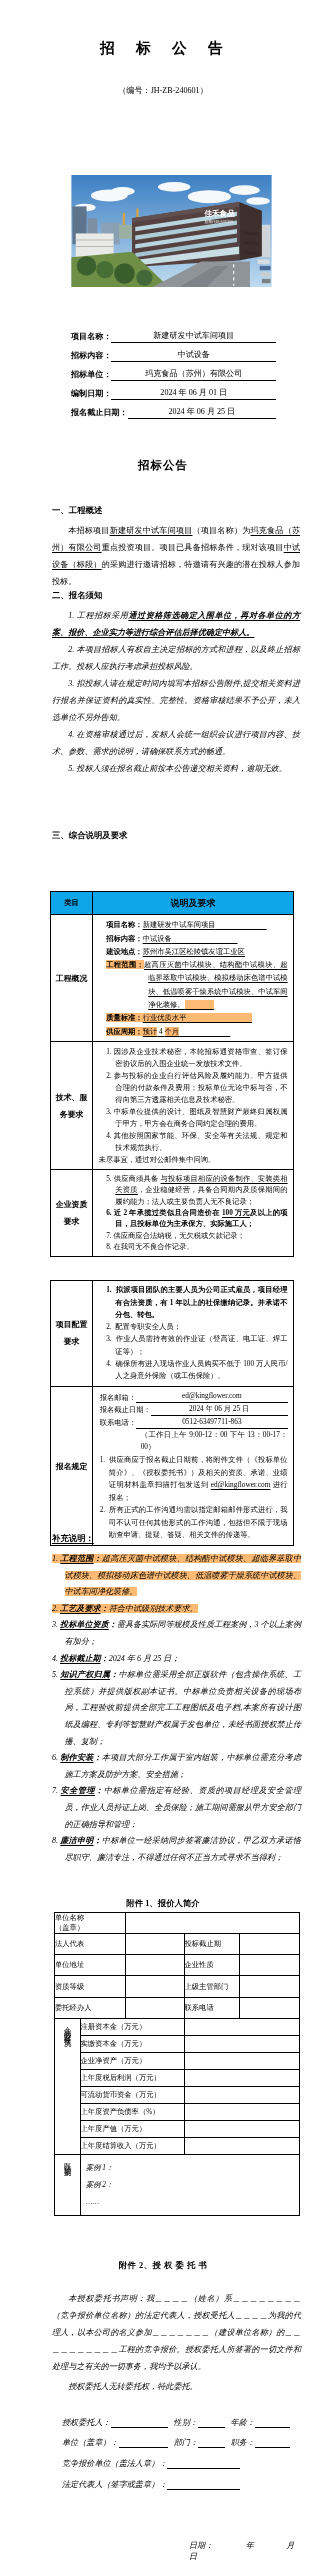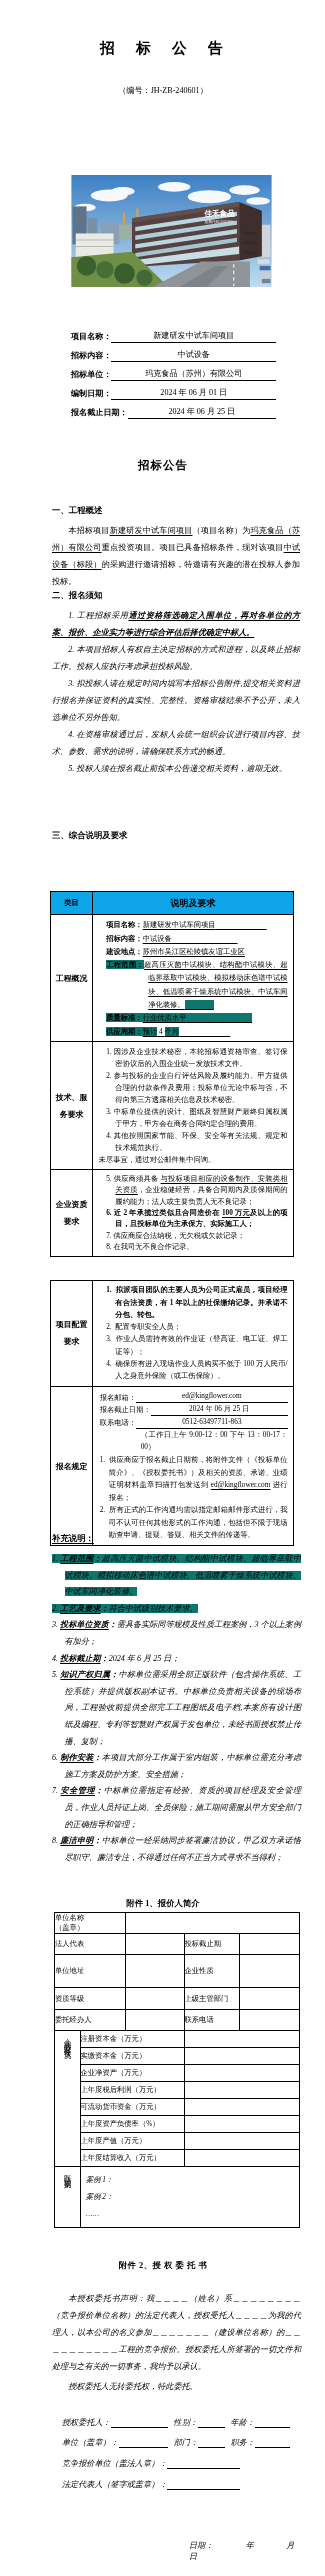--- a/index.html
+++ b/index.html
@@ -2,21 +2,21 @@
 <html style="font-size:8.7px"><head>
 <meta charset="utf-8">
 <style>
   html,body{margin:0;padding:0;background:#fff;}
   .page{position:relative;width:326px;height:2576px;background:#ffffff;
         font-family:"Liberation Serif","DejaVu Serif",serif;color:#000;font-size:8.1px;}
   .abs{position:absolute;}
   .seg{white-space:pre-wrap;}
   .b{font-weight:bold;}
   .u{text-decoration:underline;text-underline-offset:1.6px;text-decoration-thickness:0.5px;}
-  .hl{background:#0f766e;}
+  .hl{background:#fdba74;}
   .kai{font-style:italic;}
   .center{text-align:center;}
   .doc-title{left:0;width:326px;text-align:center;font-size:14.7px;font-weight:bold;letter-spacing:3.3px;}
   .doc-code{left:0;width:326px;text-align:center;font-size:8.1px;}
   .photo{left:71px;top:175px;width:201px;height:112px;overflow:hidden;}
   .coverfields{left:71px;width:205px;}
   .fline{display:flex;align-items:flex-end;height:19px;font-size:8.1px;}
   .flab{font-weight:bold;white-space:nowrap;line-height:12px;}
   .cfill{flex:1;border-bottom:0.5px solid #000;text-align:center;line-height:12px;white-space:nowrap;}
   .h2{left:0;width:326px;text-align:center;font-size:11.4px;font-weight:bold;letter-spacing:1.1px;}
@@ -279,21 +279,21 @@
         <div>（盖章）</div>
       </td>
       <td colspan="3"></td>
     </tr>
     <tr style="height:21px;">
       <td colspan="2">法人代表</td>
       <td></td>
       <td>投标截止期</td>
       <td></td>
     </tr>
-    <tr style="height:33px;">
+    <tr style="height:21px;">
       <td colspan="2">单位地址</td>
       <td></td>
       <td>企业性质</td>
       <td></td>
     </tr>
     <tr style="height:22px;">
       <td colspan="2">资质等级</td>
       <td></td>
       <td>上级主管部门</td>
       <td></td>

